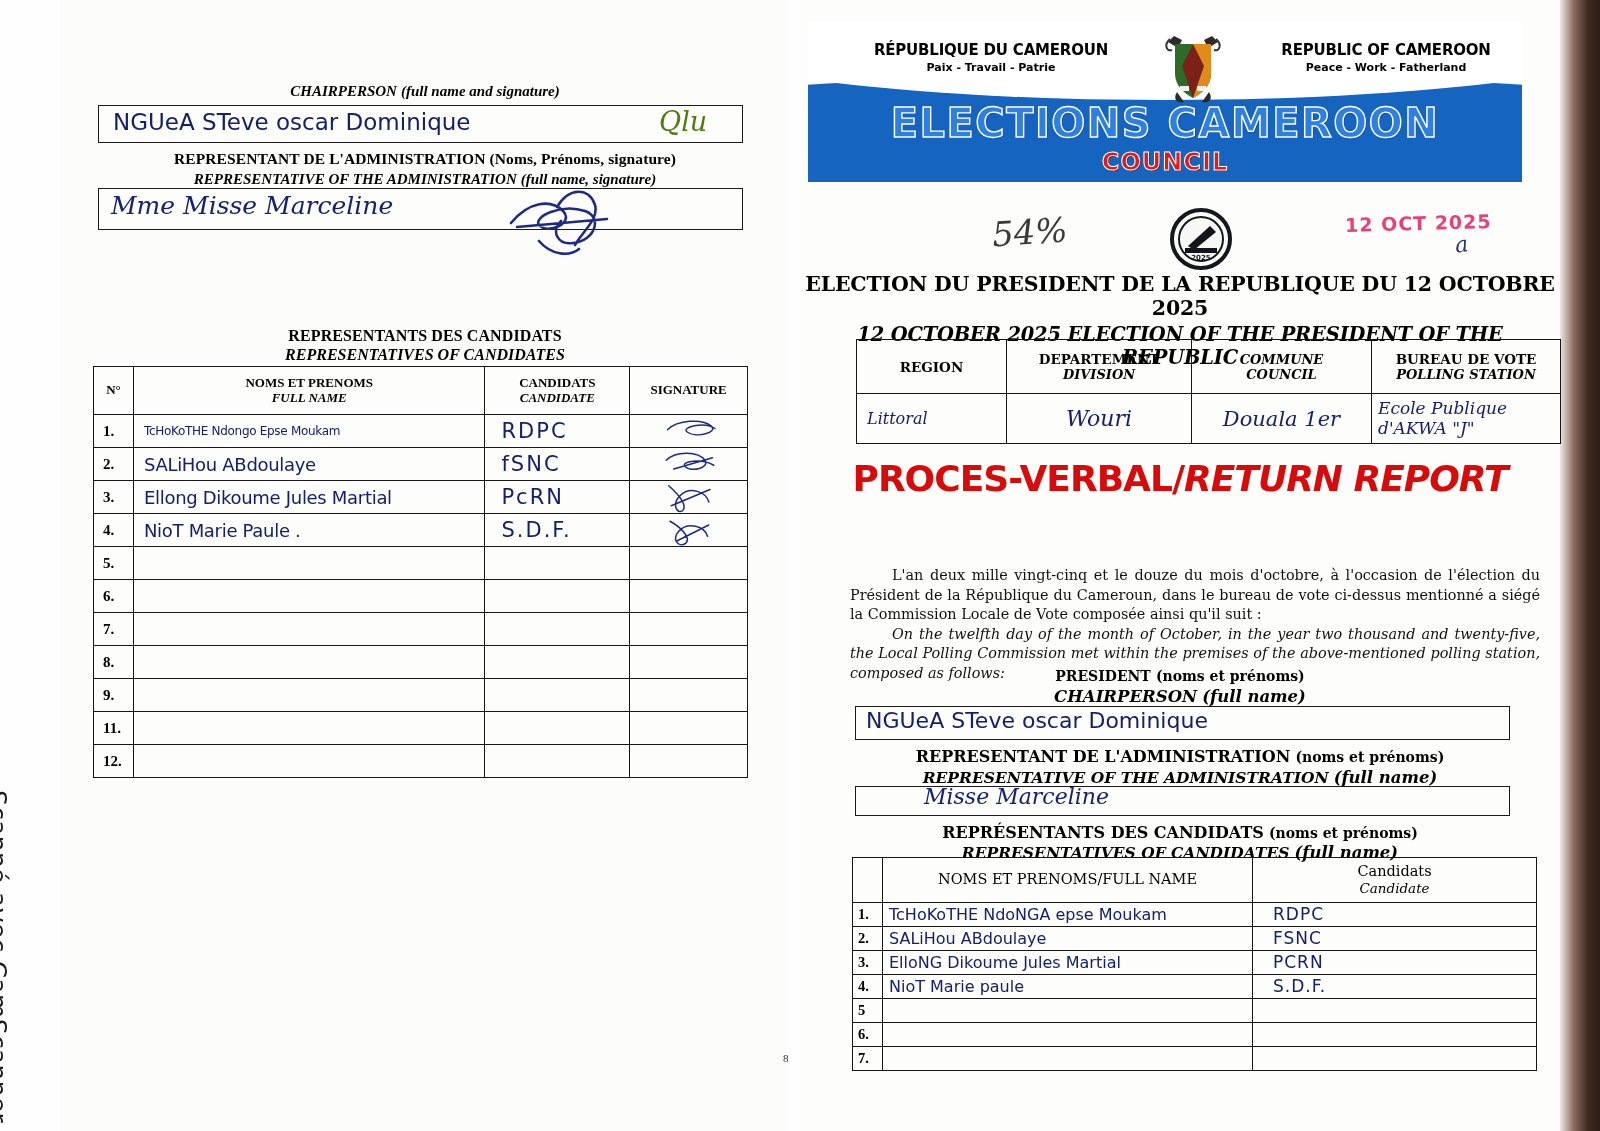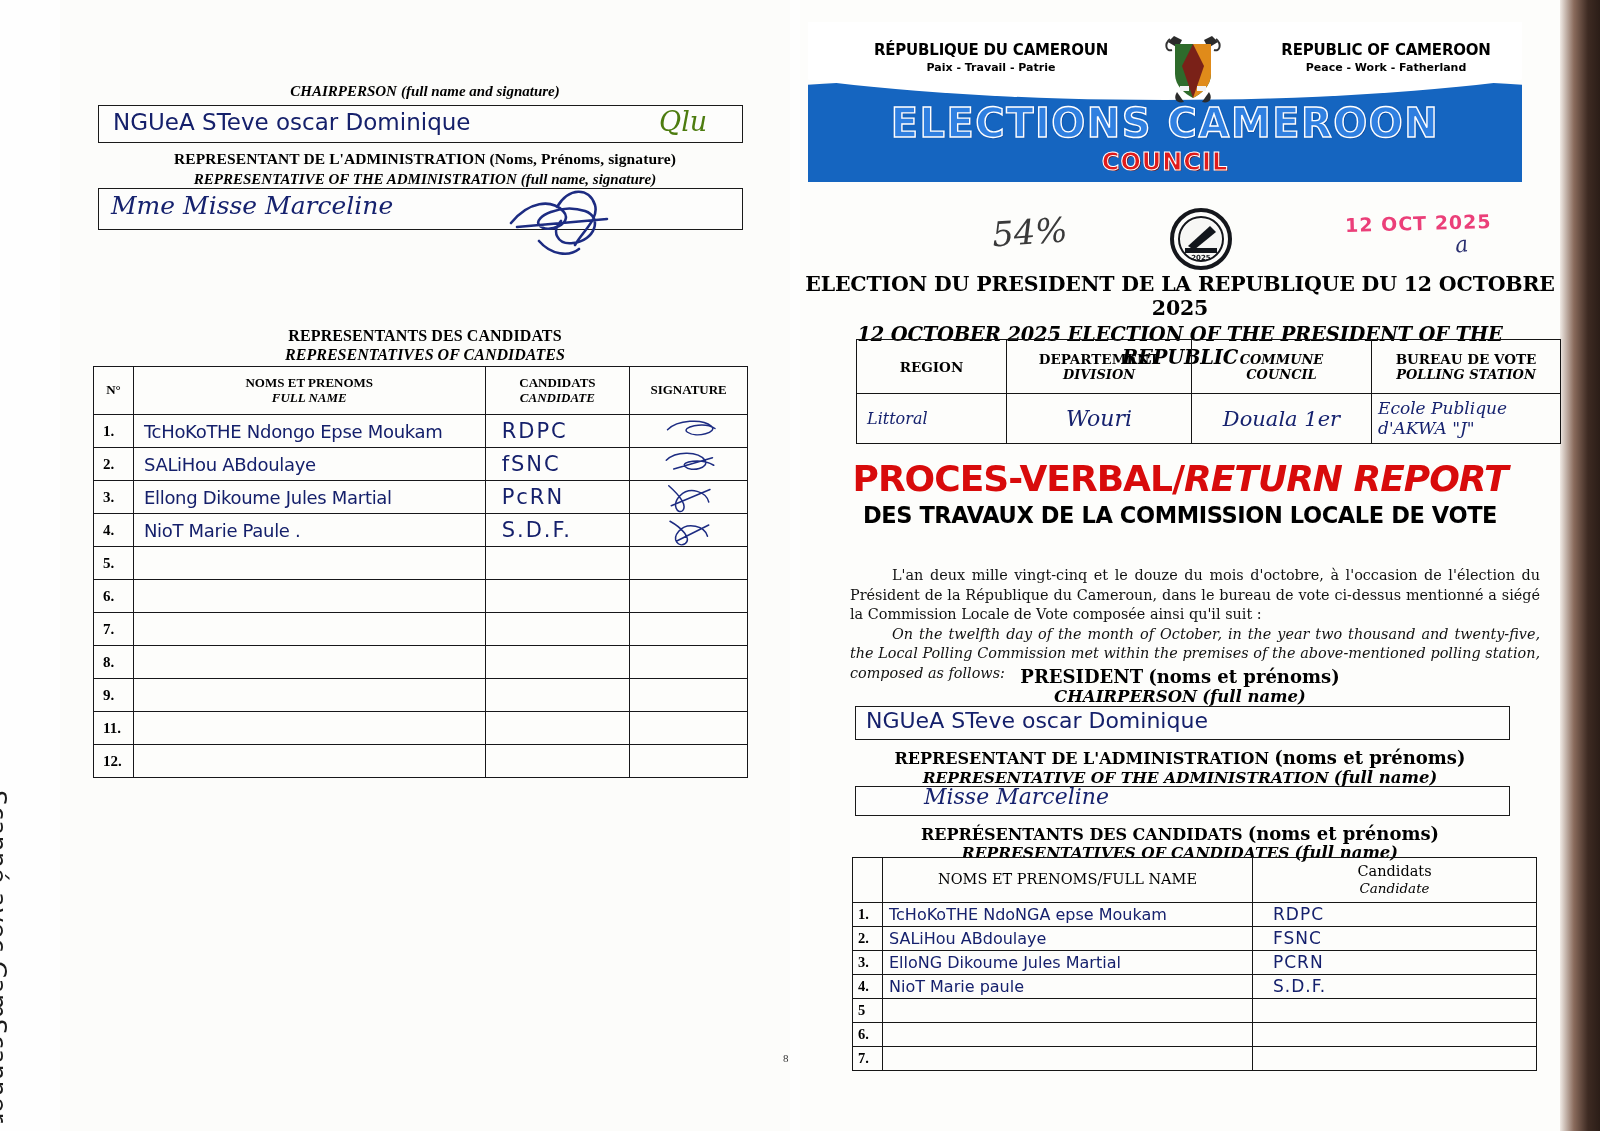--- a/index.html
+++ b/index.html
@@ -200,21 +200,21 @@
     font-family:"DejaVu Serif", serif; font-size:14.4px; line-height:1.36;
     color:#111; text-align:justify;
   }
   #para .ind { display:block; text-indent:42px; }
   #para .it { font-style:italic; }
 
   .rlabel {
     position:absolute; left:0; right:0; text-align:center;
     font-family:"DejaVu Serif", serif; color:#000;
   }
-  .rlabel .b1 { font-weight:bold; font-size:18px; }
+  .rlabel .b1 { font-weight:bold; font-size:14px; }
   .rlabel .b2 { font-weight:bold; font-style:italic; font-size:16.5px; }
 
   .rbox {
     position:absolute; border:1.5px solid #1a1a1a; background:#fdfdfc;
   }
   #candtab {
     position:absolute; left:52px; top:857px; width:685px;
     border-collapse: collapse;
   }
   #candtab td { border:1.3px solid #161616; padding:0; }
@@ -300,21 +300,21 @@
           </td>
         </tr>
 
         </tbody>
           <tbody id="left-rows">
             <tr>
               <td style="height: 33px;">
                 <div class="cellnum">1.</div>
               </td>
               <td>
-                <div class="hw" style="font-size: 18px; padding-left: 10px; letter-spacing: -0.3px;">TcHoKoTHE Ndongo Epse Moukam</div>
+                <div class="hw" style="font-size: 12px; padding-left: 10px; letter-spacing: -0.3px;">TcHoKoTHE Ndongo Epse Moukam</div>
               </td>
               <td>
                 <div class="hw" style="font-size: 21px; padding-left: 16px; letter-spacing: 2px;">RDPC</div>
               </td>
               <td style="position: relative;">
                 <svg style="position:absolute;left:4px;top:-4px;" width="112" height="40" viewBox="0 0 112 64">
                   <path d="M20 30 C36 14, 76 12, 90 24 C102 34, 66 44, 52 34 C40 26, 78 16, 96 28" fill="none" stroke="#1d2c82" stroke-width="2.4" stroke-linecap="round"></path>
                 </svg>
               </td>
             </tr>
@@ -517,21 +517,20 @@
       <td>
         <div class="hw-cursive" style="font-size:17px; text-align:left; padding-left:6px; line-height:1.15; white-space:normal;">Ecole Publique d'AKWA "J"</div>
       </td>
     </tr>
   </tbody>
     </table>
 
   <div id="pv-title" style="left:800px; width:760px;">
     <span>PROCES-VERBAL/</span><span class="it">RETURN REPORT</span>
   </div>
-  <div id="pv-sub1" style="left:800px; width:760px;">DES TRAVAUX DE LA COMMISSION LOCALE DE VOTE</div>
 
   <div id="para" style="left:850px;">
     <span class="ind">L'an deux mille vingt-cinq et le douze du mois d'octobre, à l'occasion de l'élection du Président de la République du Cameroun, dans le bureau de vote ci-dessus mentionné a siégé la Commission Locale de Vote composée ainsi qu'il suit :</span>
     <span class="ind it">On the twelfth day of the month of October, in the year two thousand and twenty-five, the Local Polling Commission met within the premises of the above-mentioned polling station, composed as follows:</span>
   </div>
 
   <div class="rlabel" style="left:800px; width:760px; top:666px;">
     <span class="b1">PRESIDENT</span>
     <span class="b1 sm">(noms et prénoms)</span>
   </div>

